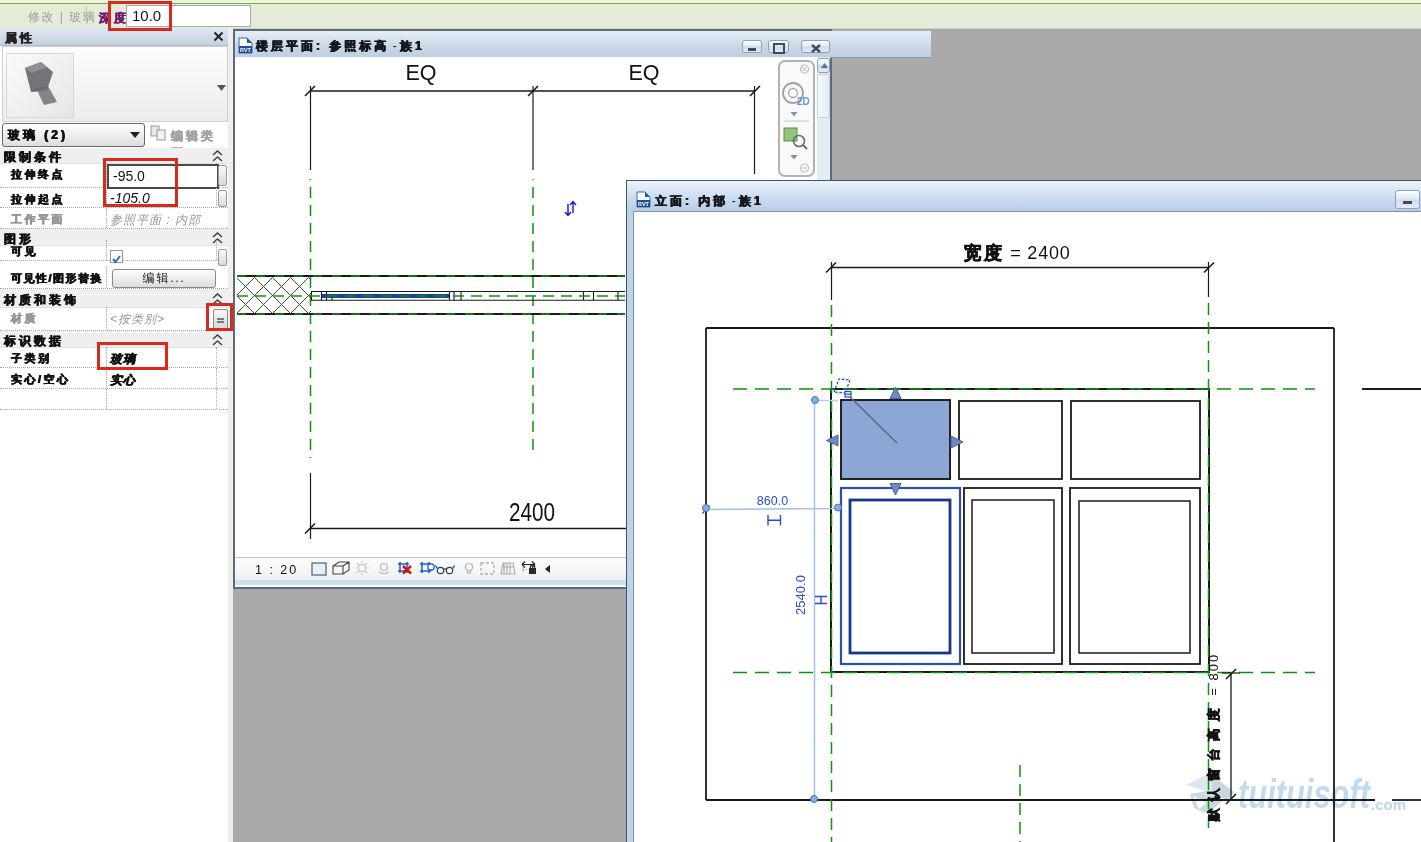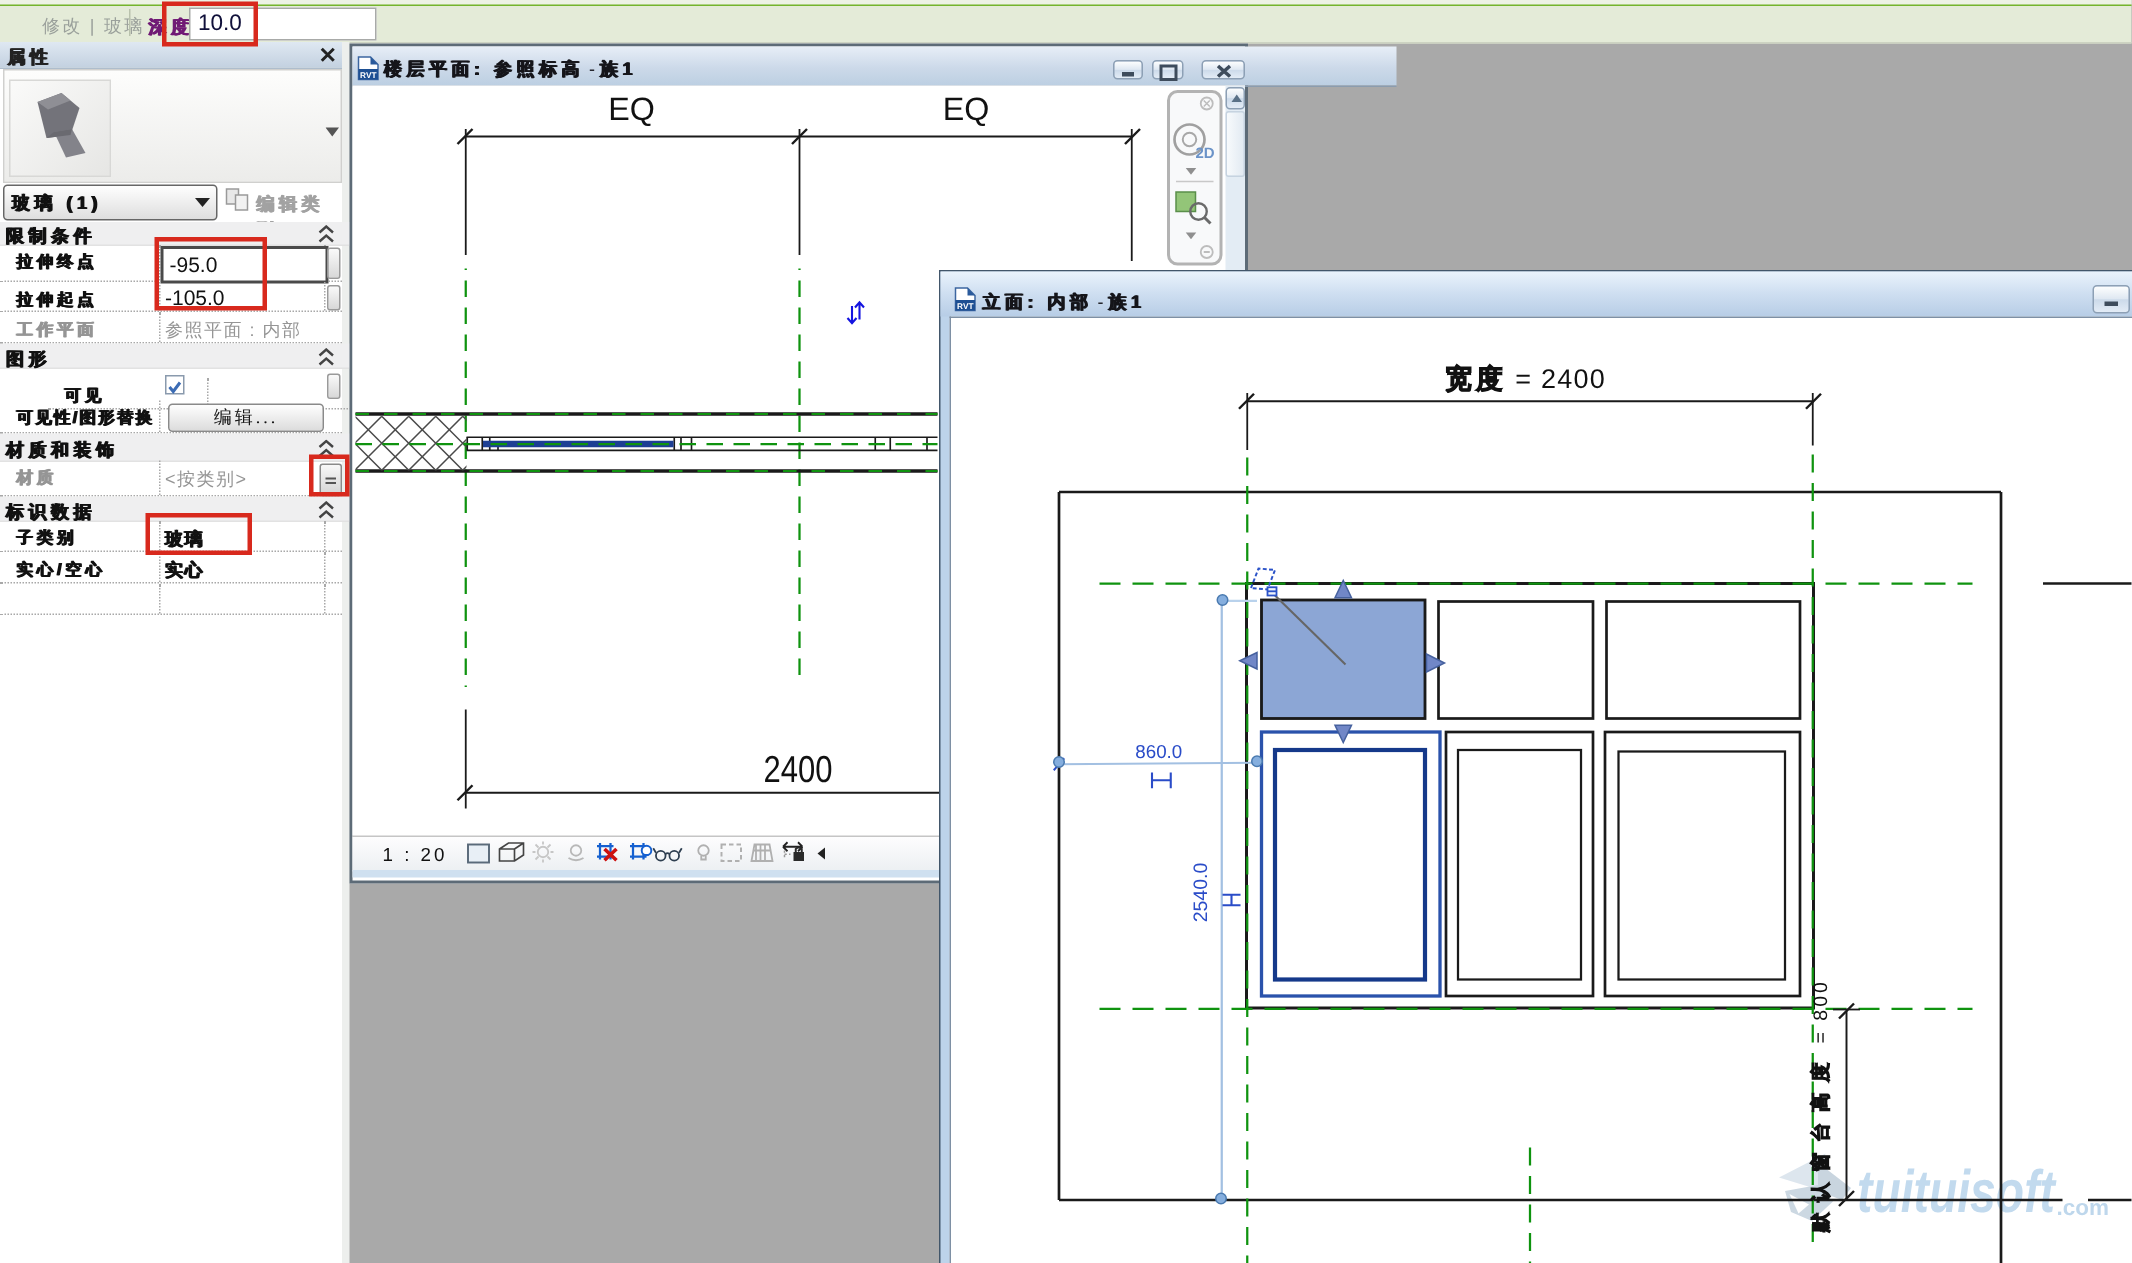--- a/index.html
+++ b/index.html
@@ -3,21 +3,21 @@
 <meta charset="utf-8">
 <style>
   html,body{margin:0;padding:0;width:1421px;height:842px;overflow:hidden;background:#a9a9a9;
     font-family:"Liberation Sans",sans-serif;}
   .abs{position:absolute;}
   .cjk{letter-spacing:3px;font-weight:bold;text-shadow:0.5px 0 0 currentColor,-0.5px 0 0 currentColor;}
   svg text{font-family:"Liberation Sans",sans-serif;}
   .winbtn{background:linear-gradient(#fdfefe,#dfe8f2 48%,#ccdaea 52%,#e3ecf6);border:1px solid #8da0b5;border-radius:3px;box-sizing:border-box;}
   .row{position:absolute;left:0;width:228px;border-bottom:1px dotted #a8a8a8;box-sizing:border-box;}
   .row .lab{position:absolute;left:11px;top:4px;font-size:11px;color:#111;letter-spacing:2.5px;white-space:nowrap;font-weight:bold;text-shadow:0.5px 0 0 currentColor,-0.5px 0 0 currentColor;}
-  .row .val{position:absolute;left:110px;top:4px;font-size:12px;color:#111;letter-spacing:1px;white-space:nowrap;}
+  .row .val{position:absolute;left:110px;top:4px;font-size:12px;color:#111;letter-spacing:1px;white-space:nowrap;font-style:italic;}
   .row .vline{position:absolute;left:106px;top:0;bottom:0;width:1px;border-left:1px dotted #a8a8a8;}
   .row .vline2{position:absolute;left:216px;top:0;bottom:0;width:1px;border-left:1px dotted #a8a8a8;}
   .gray{color:#959595 !important;}
   .abtn{position:absolute;left:218px;width:9px;background:linear-gradient(#fafafa,#d8d8d8);border:1px solid #9a9a9a;border-radius:2px;box-sizing:border-box;}
   .sect{background:#efeff0;border-bottom:1px solid #e2e2e2;padding-left:24px;}
   .redbox{position:absolute;border:3px solid #d8291d;z-index:60;}
 </style>
 </head>
 <body>
 
@@ -58,21 +58,21 @@
         <polygon points="24,38 40,36 41,32 29,34" fill="#6a6a70"></polygon>
       </svg>
     </div>
 
     <svg class="abs" style="left:214px;top:37px" width="10" height="8">
         <polygon points="0,1 9,1 4.5,7" fill="#555"></polygon>
       </svg>
   </div>
 
   <div class="abs" style="left:2px;top:95px;width:141px;height:22px;background:linear-gradient(#fefefe,#dedede);border:1.5px solid #666;border-radius:3px;">
-    <span class="abs cjk" style="left:5px;top:3px;font-size:12px;color:#111;">玻璃 (1)</span>
+    <span class="abs cjk" style="left:5px;top:3px;font-size:12px;color:#111;">玻璃 (2)</span>
     <svg class="abs" style="left:127px;top:8px" width="11" height="8">
         <polygon points="0,0 10,0 5,6" fill="#222"></polygon>
       </svg>
   </div>
 
   <svg class="abs" style="left:150px;top:97px" width="17" height="17">
     <rect x="1" y="1" width="8" height="10" fill="#e8e8e8" stroke="#9a9a9a"></rect>
     <rect x="7" y="5" width="8" height="10" fill="#f2f2f2" stroke="#9a9a9a"></rect>
   </svg>
   <span class="abs cjk" style="left:171px;top:100px;font-size:12px;color:#a2a2a2;">编辑类型</span>
@@ -107,21 +107,21 @@
       <span class="val gray">参照平面 : 内部</span>
     </div>
 
   <div class="abs sect" style="left:0;top:201px;width:228px;height:16px;">
     <span class="abs cjk" style="left:4px;top:2px;font-size:12px;font-weight:bold;color:#111;">图形</span>
     <svg class="abs" style="left:212px;top:3px" width="11" height="12">
         <path d="M1,5 L5.5,1 L10,5 M1,11 L5.5,7 L10,11" fill="none" stroke="#444" stroke-width="1.6"></path>
       </svg>
   </div>
 
-  <div class="row" style="top:224px;height:21px;margin-left:32px;">
+  <div class="row" style="top:212px;height:21px;">
       <span class="lab">可见</span>
       <span class="vline"></span>
       <span class="vline2"></span>
     </div>
 
   <div class="abs" style="left:110px;top:222px;width:11px;height:11px;background:#fff;border:1px solid #8a9aad;">
     <svg width="11" height="11">
         <path d="M2,5 L4.5,8 L9,2" fill="none" stroke="#3c6cb4" stroke-width="2"></path>
       </svg>
   </div>

